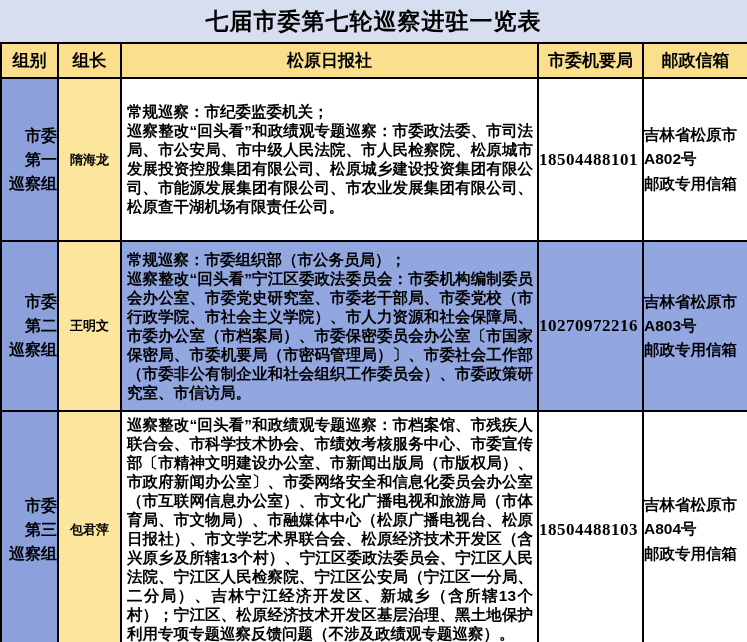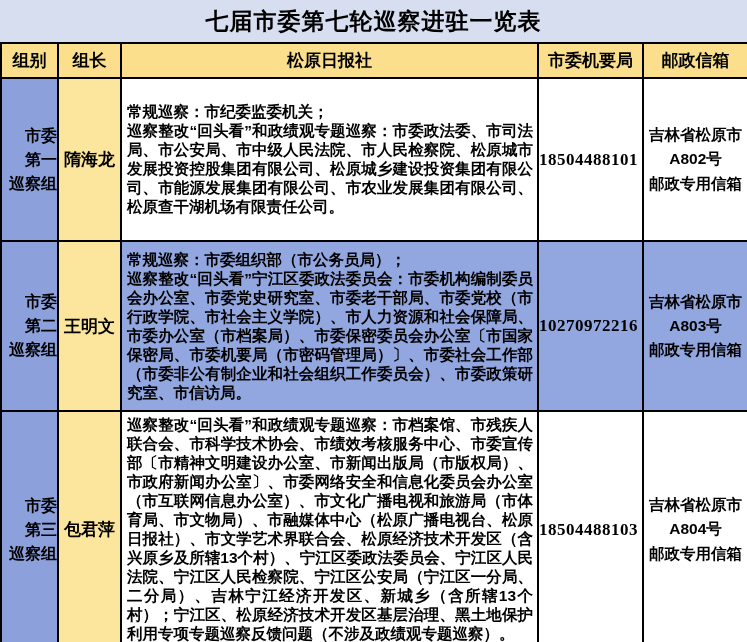--- a/index.html
+++ b/index.html
@@ -47,38 +47,38 @@
   tr.row-2{height:232px;}
   td.cell-group{
     background:var(--group-bg);
     text-align:right;
     font-size:16px;line-height:1.5;
     white-space:pre-line;
   }
   td.cell-leader{
     background:var(--leader-bg);
     text-align:center;
-    font-size:17px;
+    font-size:13px;
   }
   td.cell-targets{
     background:var(--cell-bg);
     font-size:15.5px;line-height:19px;
     padding:3px 4px 4px 5px;
     text-align:justify;
     white-space:pre-line;
   }
   td.cell-phone{
     background:var(--cell-bg);
     text-align:left;
     font-family:"Liberation Serif","DejaVu Serif",serif;
     font-size:17px;letter-spacing:.5px;
   }
   td.cell-mailbox{
     background:var(--cell-bg);
-    text-align:center;
+    text-align:left;
     font-size:15.5px;line-height:1.55;
     white-space:pre-line;
   }
   tr.row-alt td.cell-targets,
   tr.row-alt td.cell-phone,
   tr.row-alt td.cell-mailbox{
     background:var(--alt-row-bg);
   }
 </style>
 </head>

